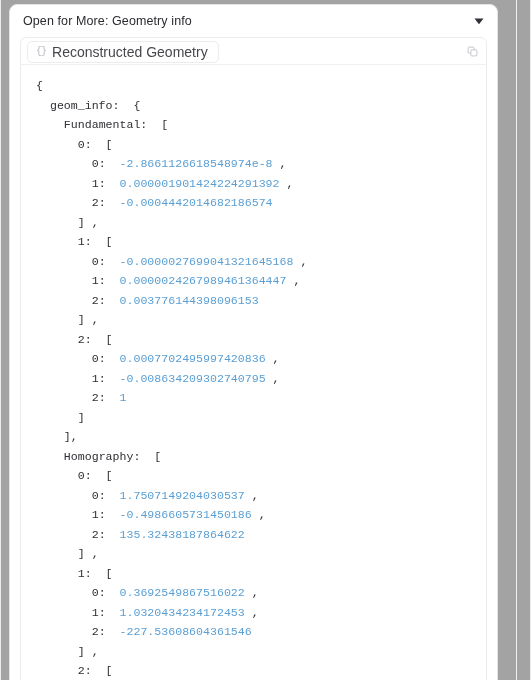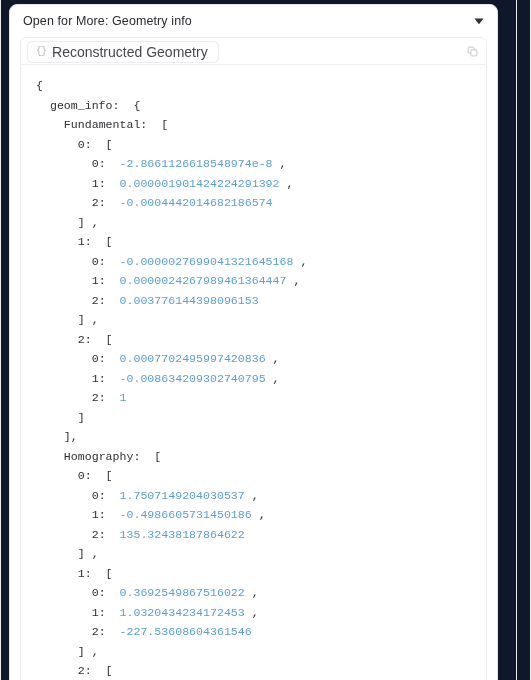--- a/index.html
+++ b/index.html
@@ -5,21 +5,21 @@
   html,body{margin:0;padding:0;}
   body{
     width:531px;height:680px;
     background:#f6f6f7;
     font-family:"Liberation Sans",sans-serif;
     overflow:hidden;
   }
   .page{
     position:relative;
     width:531px;height:680px;
-    background:#0f172a;
+    background:#a3a3a3;
     box-sizing:border-box;
   }
   
   .edge-left{position:absolute;left:0;top:0;width:1px;height:680px;background:#ececee;}
   .edge-right{position:absolute;right:0;top:0;width:1px;height:680px;background:#ececee;}
   .edge-right2{position:absolute;right:14px;top:0;width:1px;height:680px;background:#eeeef0;}
 
   .expander{
     position:absolute;
     left:9px;top:4px;

